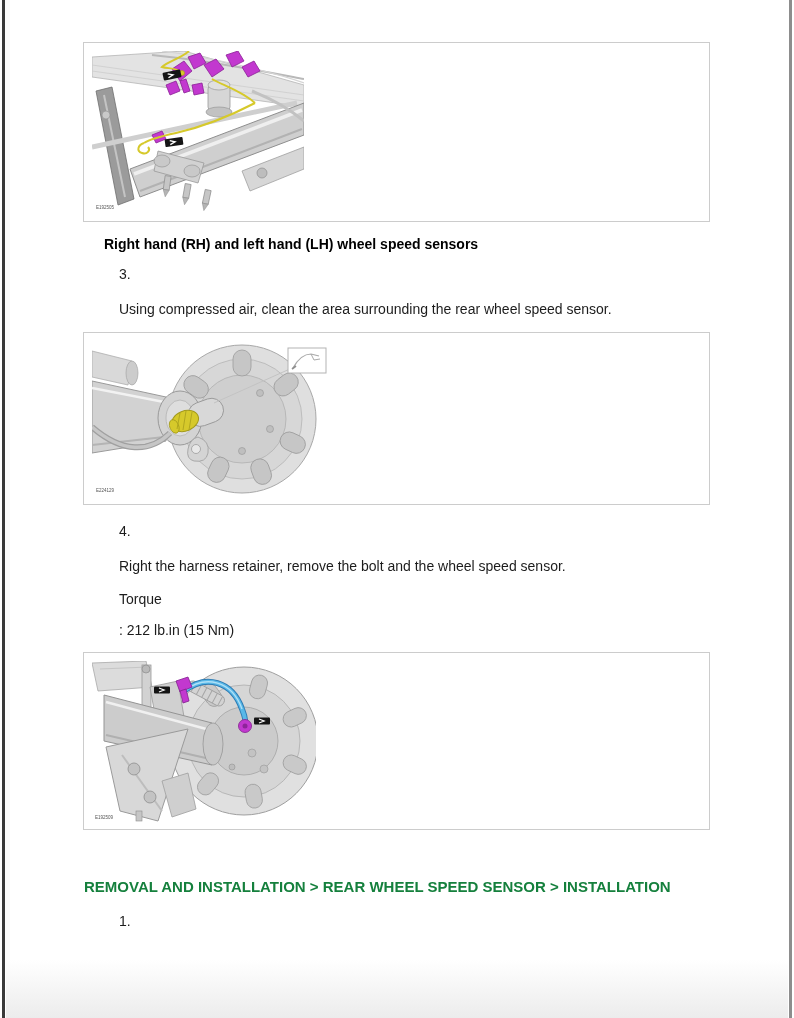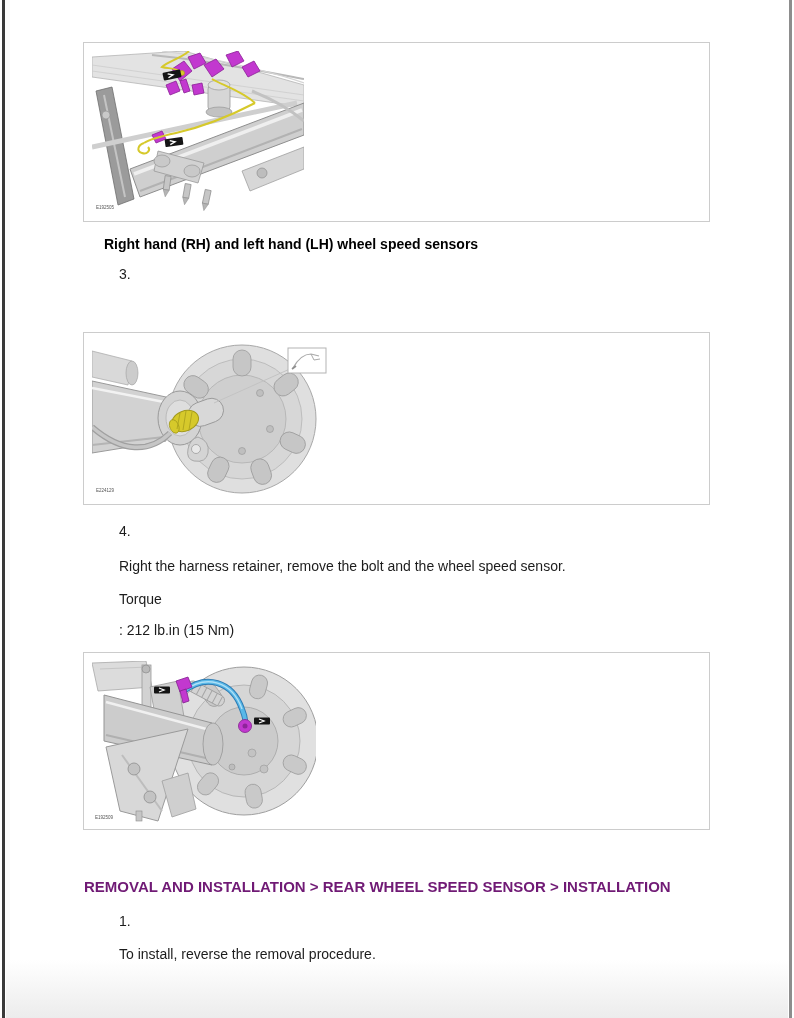--- a/index.html
+++ b/index.html
@@ -26,21 +26,21 @@
   #figbox1{top:42px;height:180px;}
   #figbox2{top:332px;height:173px;}
   #figbox3{top:652px;height:178px;}
   svg.fig{position:absolute;left:8px;top:8px;}
   .subheading{
     position:absolute;left:84px;top:236px;margin:0;
     font-size:14px;font-weight:700;color:#000;padding-left:20px;
   }
   .h-install{
     position:absolute;left:84px;top:878px;margin:0;
-    font-size:15px;font-weight:700;color:#701a75;white-space:nowrap;
+    font-size:15px;font-weight:700;color:#15803d;white-space:nowrap;
   }
   .txt{
     position:absolute;left:119px;margin:0;
     font-size:14px;color:#1c1c1c;white-space:nowrap;
   }
   .figlabel{font-size:4.5px;fill:#555;}
 </style>
 </head>
 <body>
 
@@ -131,20 +131,21 @@
       <polygon points="150,120 212,96 212,118 158,140" fill="#d7d7d7" stroke="#a0a0a0" stroke-width="0.8"></polygon>
       <circle cx="170" cy="122" r="5" fill="#bdbdbd" stroke="#8e8e8e" stroke-width="0.7"></circle>
       <path d="M 160,40 C 180,48 200,60 212,70" stroke="#c2c2c2" stroke-width="3" fill="none"></path>
       <text x="4" y="158" class="figlabel">E192505</text>
     </svg>
   </div>
 
   <h2 class="subheading">Right hand (RH) and left hand (LH) wheel speed sensors</h2>
 
   <p class="txt" style="top:266px">3.</p>
+  <p class="txt" style="top:301px">Using compressed air, clean the area surrounding the rear wheel speed sensor.</p>
 
   <div class="figbox" id="figbox2">
     <svg class="fig" width="236" height="157" viewBox="0 0 236 157">
       <rect x="0" y="0" width="236" height="157" fill="#ffffff"></rect>
 
       <g>
         <circle cx="150" cy="78" r="74" fill="#dfdfdf" stroke="#a8a8a8" stroke-width="1"></circle>
         <circle cx="150" cy="78" r="60" fill="#d7d7d7" stroke="#b5b5b5" stroke-width="0.8"></circle>
         <circle cx="150" cy="78" r="44" fill="#cfcfcf" stroke="#b0b0b0" stroke-width="0.8"></circle>
         <g>
@@ -314,16 +315,15 @@
         <rect x="-8" y="-3.5" width="16" height="7" rx="1" fill="#141414"></rect>
         <path d="M -3,-2 L 2,0 L -3,2" stroke="#ffffff" stroke-width="1.3" fill="none"></path>
       </g>
       <text x="3" y="158" class="figlabel">E192509</text>
     </svg>
   </div>
 
   <h2 class="h-install">REMOVAL AND INSTALLATION &gt; REAR WHEEL SPEED SENSOR &gt; INSTALLATION</h2>
 
   <p class="txt" style="top:913px">1.</p>
-  <p class="txt" style="top:946px">To install, reverse the removal procedure.</p>
 
   <div class="bottom-fade"></div>
 </div>
 
 </body></html>

